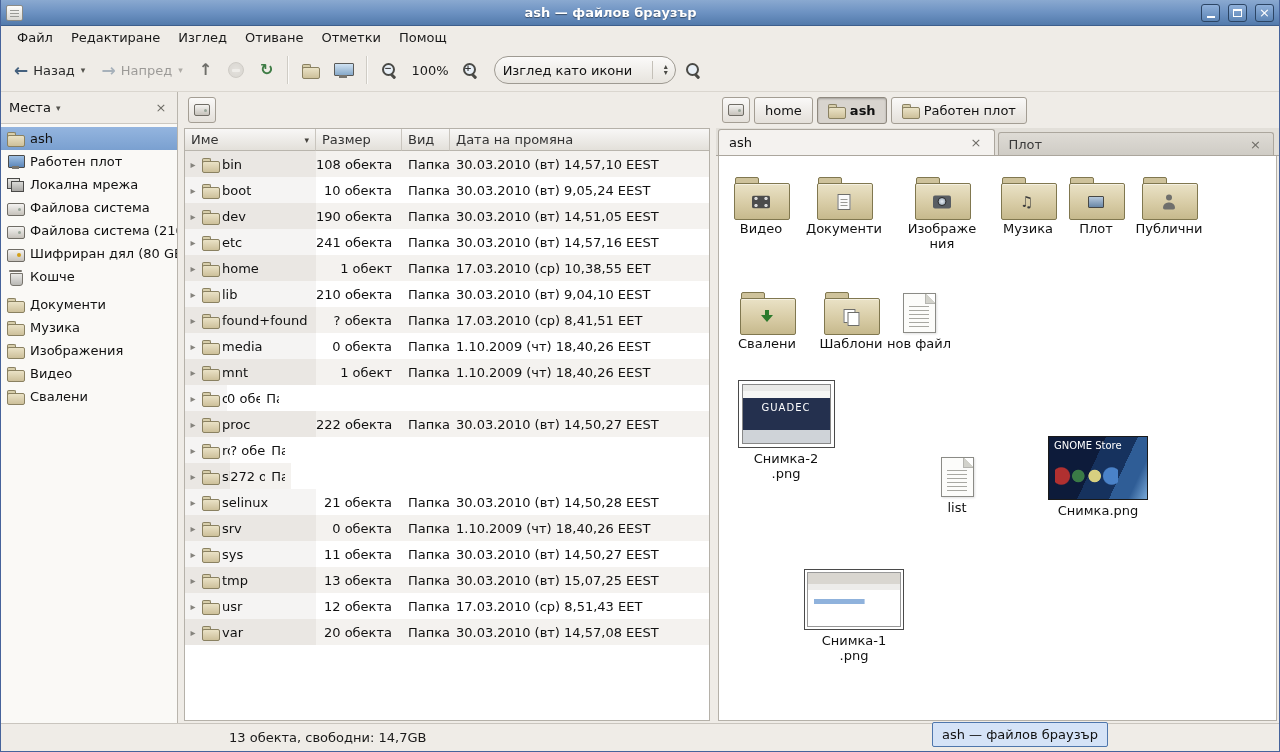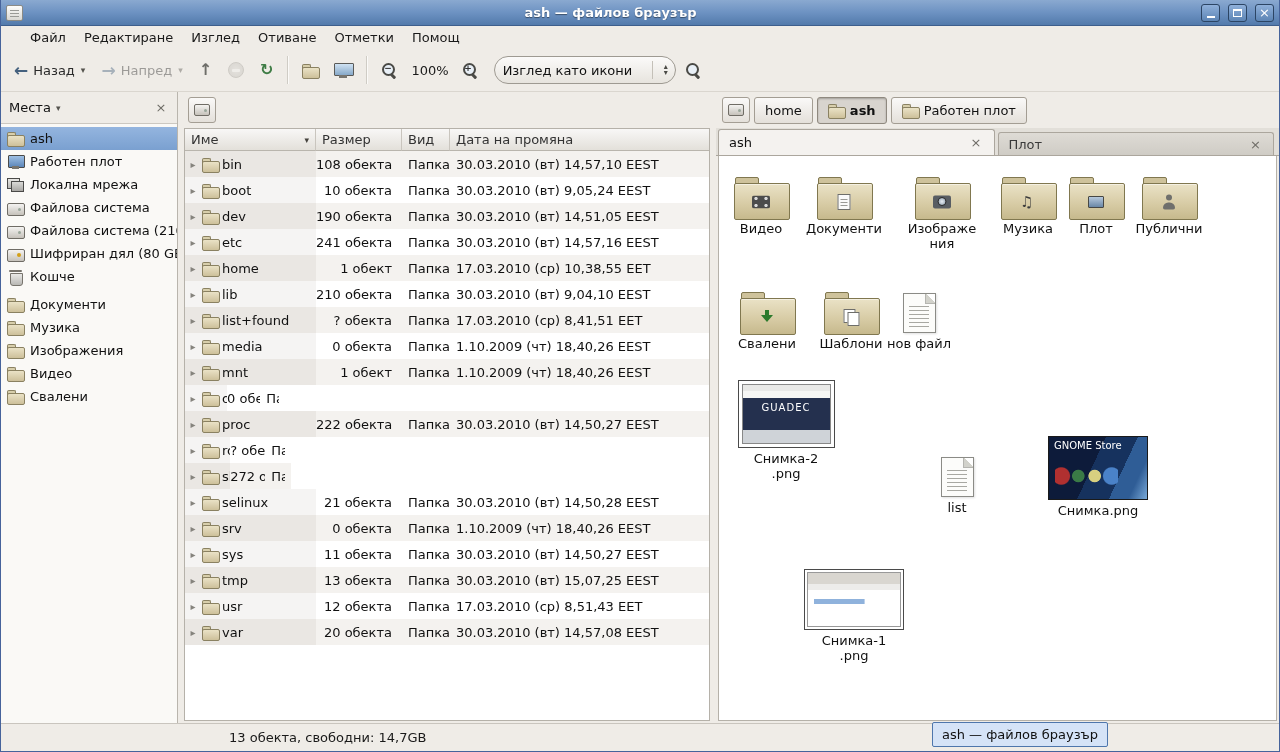--- a/index.html
+++ b/index.html
@@ -16,21 +16,21 @@
     background:repeating-linear-gradient(180deg,#9A9A96 0 1px,transparent 1px 3px); }
   .titlebar .title { flex:1; text-align:center; color:#fff; font-weight:bold; font-size:13px; text-shadow:0 1px 1px rgba(0,0,0,.45);
     white-space:nowrap; overflow:hidden; }
   .tb-ctrl { width:19px; height:18px; margin-left:3px; border:1px solid #2C4564; border-radius:3px;
     background:linear-gradient(#8FB0DA,#5C84B4); display:flex; align-items:center; justify-content:center;
     color:#fff; font-size:13px; line-height:1; flex:none; }
   .glyph-min { width:8px; height:2px; background:#fff; margin-top:9px; }
   .glyph-max { width:9px; height:8px; border:1px solid #fff; border-top-width:2px; }
 
   
-  .menubar { height:23px; flex:none; display:flex; align-items:center; padding:0 20px; background:#EFECE7; }
+  .menubar { height:23px; flex:none; display:flex; align-items:center; padding:0 7px; background:#EFECE7; }
   .menu-item { padding:3px 9px; color:#1a1a1a; }
 
   
   .toolbar { height:43px; flex:none; display:flex; align-items:center; padding:0 6px; gap:2px; background:#EFECE7; border-bottom:1px solid #DAD6CF; }
   .tb-btn { display:flex; align-items:center; gap:5px; height:34px; padding:0 7px; border-radius:3px; color:#2b2b2b; }
   .tb-btn.disabled { opacity:.42; }
   .tb-arrow { font-size:17px; color:#45617E; font-weight:bold; line-height:1; }
   .dd-chev { font-size:9px; color:#55534E; margin-left:1px; }
   .up-arrow { font-size:16px; color:#6E6E69; font-weight:bold; line-height:1; }
   .reload-arrow { font-size:16px; color:#3F7D46; font-weight:bold; line-height:1; }
@@ -457,21 +457,21 @@
               </span>
               <span class="cell csize">210 обекта</span>
               <span class="cell ctype">Папка</span>
               <span class="cell cdate">30.03.2010 (вт) 9,04,10 EEST</span>
             </div>
 
             <div class="row i6">
               <span class="cell cname">
                 <span class="expander">▸</span>
                 <span class="mini-folder"></span>
-                <span>list+found</span>
+                <span>found+found</span>
               </span>
               <span class="cell csize">? обекта</span>
               <span class="cell ctype">Папка</span>
               <span class="cell cdate">17.03.2010 (ср) 8,41,51 EET</span>
             </div>
 
             <div class="row i7">
               <span class="cell cname">
                 <span class="expander">▸</span>
                 <span class="mini-folder"></span>

